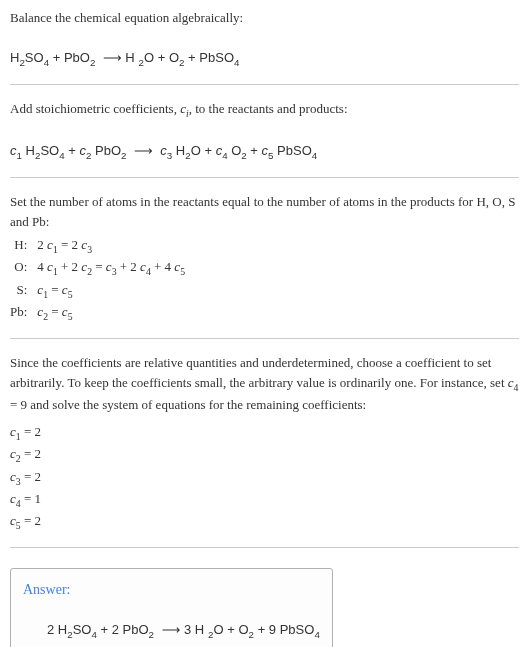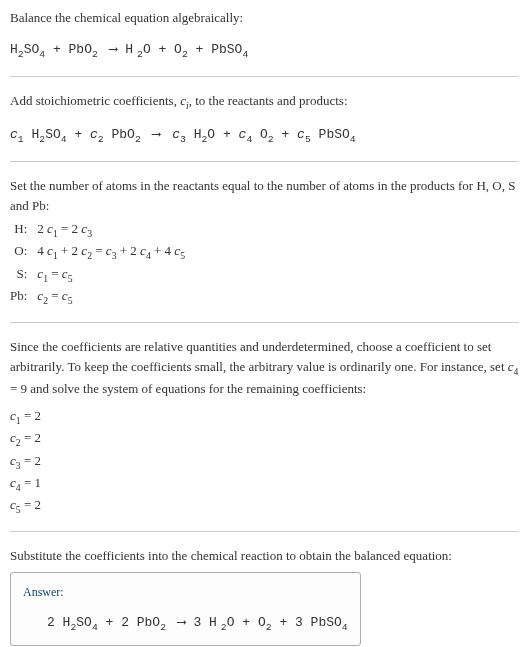--- a/index.html
+++ b/index.html
@@ -18,22 +18,22 @@
     }
     .section {
       margin-bottom: 14px;
     }
     .divider {
       border: none;
       border-top: 1px solid #cccccc;
       margin: 14px 0;
     }
     .equation {
-      font-family: Liberation Mono, monospace;
-      margin-top: 12px;
+      font-family: Liberation Sans, sans-serif;
+      margin-top: 20px;
     }
     .sub {
       font-size: 0.75em;
       vertical-align: sub;
     }
     .ital {
       font-style: italic;
     }
     .arrow {
       padding: 0 4px;
@@ -63,22 +63,22 @@
     }
     .answer-box {
       border: 1px solid #b0b0b0;
       border-radius: 3px;
       padding: 10px 12px;
       display: inline-block;
       background: #fdfdfd;
       margin-top: 6px;
     }
     .answer-label {
-      font-size: 12px;
-      color: #0c4a6e;
+      font-size: 14px;
+      color: #3b82f6;
       margin-bottom: 6px;
     }
     .answer-eq {
       padding-left: 24px;
     }
   </style>
 </head>
 <body>
 
 <div class="section">
@@ -142,20 +142,19 @@
     <div class="coeff-line"><span class="ital">c</span><span class="sub">2</span><span> = 2</span></div>
     <div class="coeff-line"><span class="ital">c</span><span class="sub">3</span><span> = 2</span></div>
     <div class="coeff-line"><span class="ital">c</span><span class="sub">4</span><span> = 1</span></div>
     <div class="coeff-line"><span class="ital">c</span><span class="sub">5</span><span> = 2</span></div>
   </div>
 </div>
 
 <hr class="divider">
 
 <div class="section">
-  <div>Substitute the coefficients into the chemical reaction to obtain the balanced equation:</div>
   <div class="answer-box">
     <div class="answer-label">Answer:</div>
     <div class="answer-eq equation">
-      <span>2 H</span><span class="sub">2</span><span>SO</span><span class="sub">4</span><span> + 2 PbO</span><span class="sub">2</span><span class="arrow">  ⟶  3 H</span><span class="sub">2</span><span>O + O</span><span class="sub">2</span><span> + 3 PbSO</span><span class="sub">4</span>
+      <span>2 H</span><span class="sub">2</span><span>SO</span><span class="sub">4</span><span> + 2 PbO</span><span class="sub">2</span><span class="arrow">  ⟶  3 H</span><span class="sub">2</span><span>O + O</span><span class="sub">2</span><span> + 9 PbSO</span><span class="sub">4</span>
     </div>
   </div>
 </div>
 
 </body></html>

